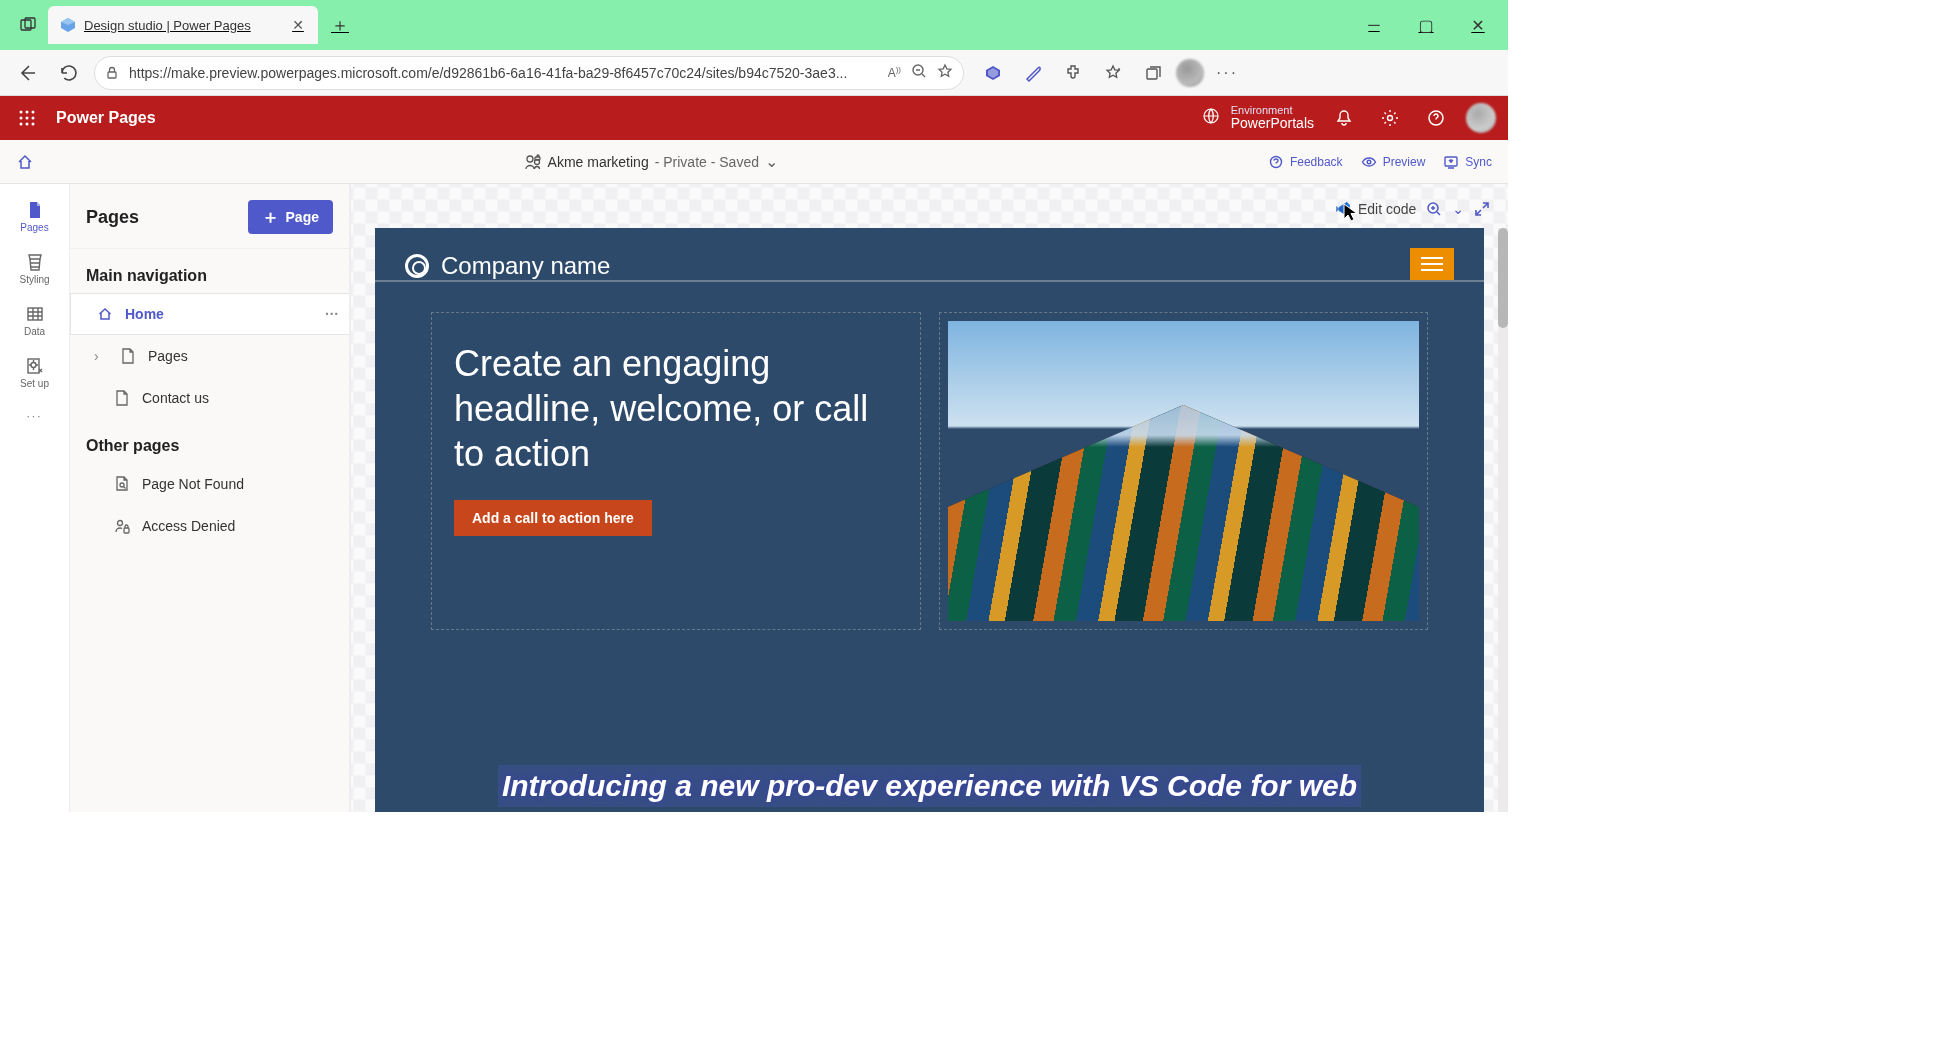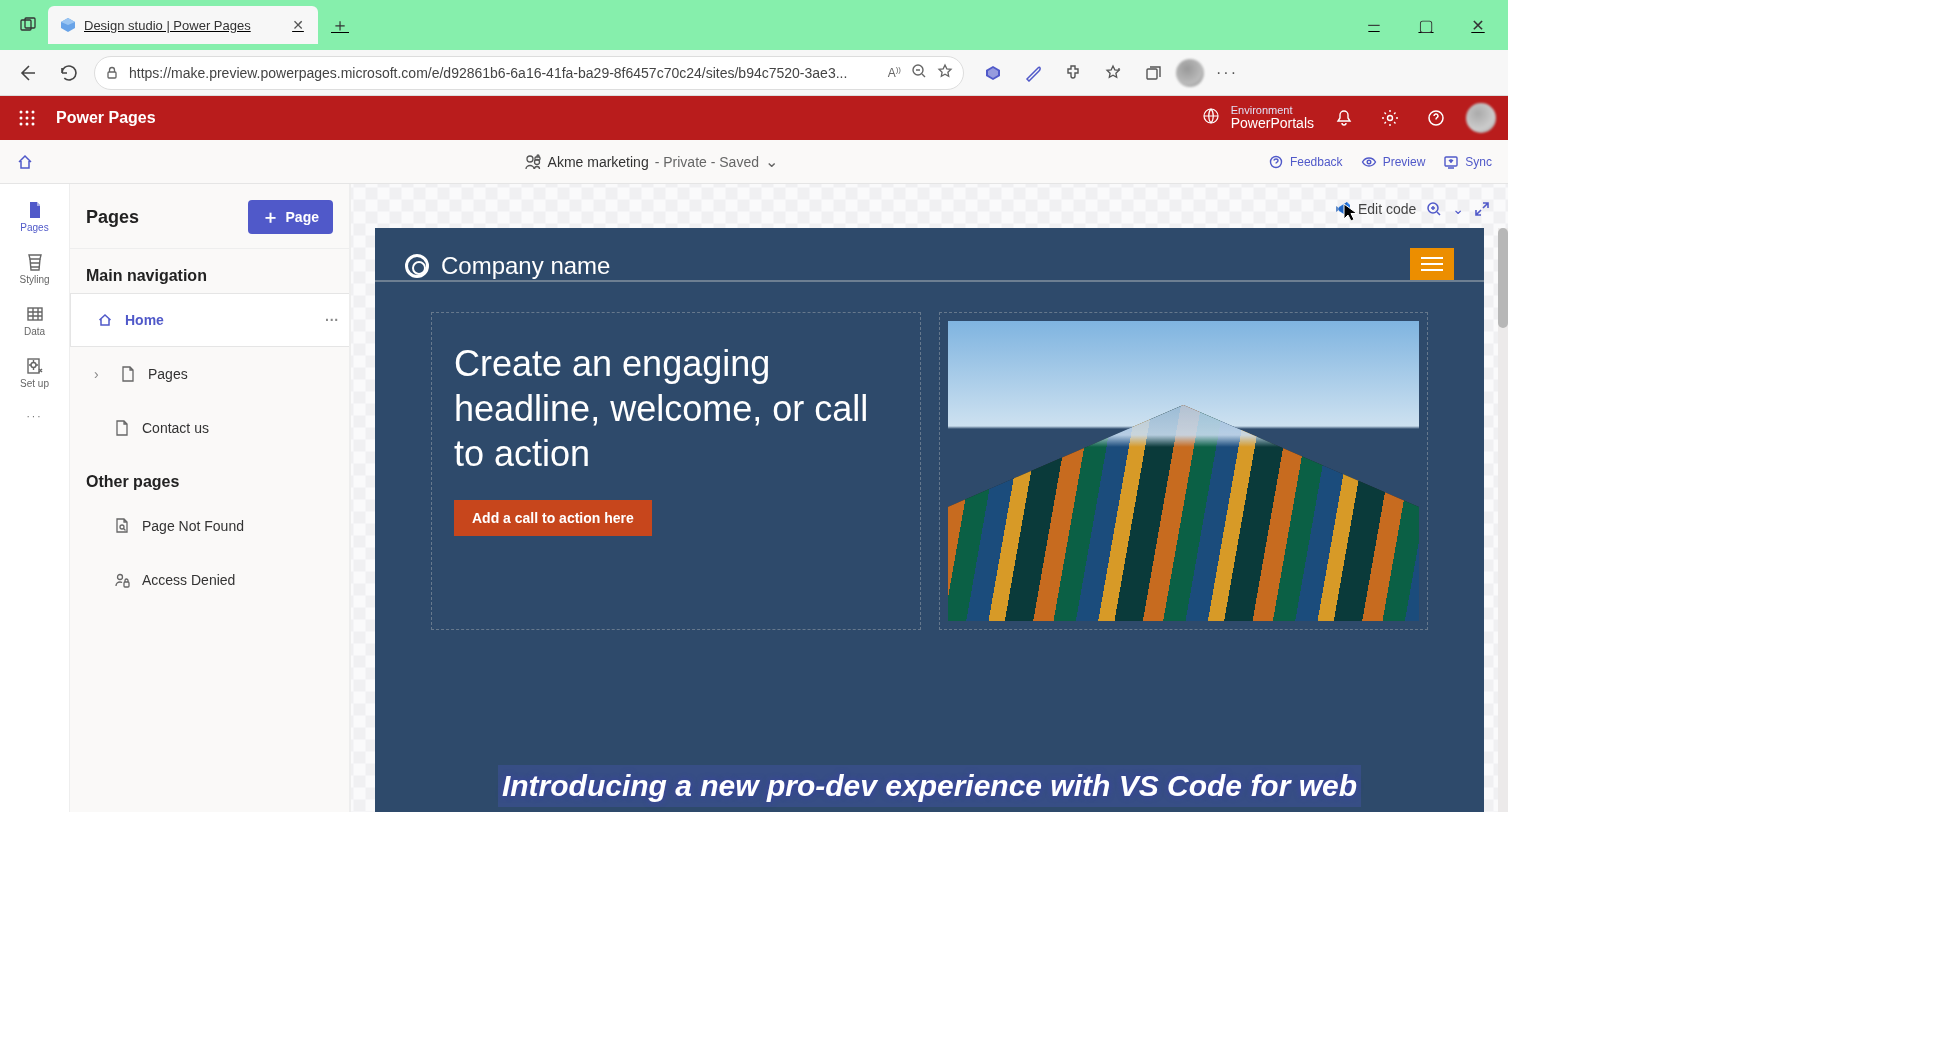--- a/index.html
+++ b/index.html
@@ -53,21 +53,21 @@
 .main { display:flex; height: calc(812px - 43px - 46px - 48px - 44px); }
 .rail { width:70px; background:#fff; border-right:1px solid #eee; display:flex; flex-direction:column; align-items:center; padding-top:8px; gap:4px;}
 .rail-item { width:56px; height:48px; display:flex; flex-direction:column; align-items:center; justify-content:center; gap:2px; color:#666; font-size:10px; border-radius:4px;}
 .rail-item.active { color:#5059c9;}
 
 .sidebar { width:280px; background:#faf9f8; border-right:1px solid #eee; padding:16px 0;}
 .sidebar-head { display:flex; align-items:center; justify-content:space-between; padding:0 16px 14px 16px; border-bottom:1px solid #eee;}
 .sidebar-head h2 { font-size:18px; font-weight:700; color:#222;}
 .page-btn { background:#5059c9; color:#fff; border:none; border-radius:4px; height:34px; padding:0 14px; display:flex; align-items:center; gap:6px; font-size:14px; font-weight:600;}
 .section-label { padding:18px 16px 8px 16px; font-size:16px; font-weight:600; color:#222;}
-.nav-row { height:54px; display:flex; align-items:center; padding:0 10px 0 24px; gap:10px; font-size:14px; color:#333;}
+.nav-row { height:42px; display:flex; align-items:center; padding:0 10px 0 24px; gap:10px; font-size:14px; color:#333;}
 .nav-row.indent { padding-left:42px;}
 .nav-row.active { background:#fff; color:#5059c9; font-weight:600; border:1px solid #e5e5e5; border-right:none;}
 .nav-row .icn { width:20px; display:flex; justify-content:center; color:inherit;}
 .nav-row .more { margin-left:auto; color:#888;}
 
 .canvas { flex:1; background: repeating-conic-gradient(#f0f0f2 0% 25%, #fafafb 0% 50%) 50% / 24px 24px; border-left:1px solid #eee; position:relative; overflow:hidden;}
 .canvas-toolbar { position:absolute; top:16px; right:18px; display:flex; align-items:center; gap:10px; color:#444; z-index:3;}
 .canvas-tool { display:flex; align-items:center; gap:6px; font-size:14px;}
 .cursor-overlay { position:absolute; top: 18px; right: 146px; z-index:4;}
 

